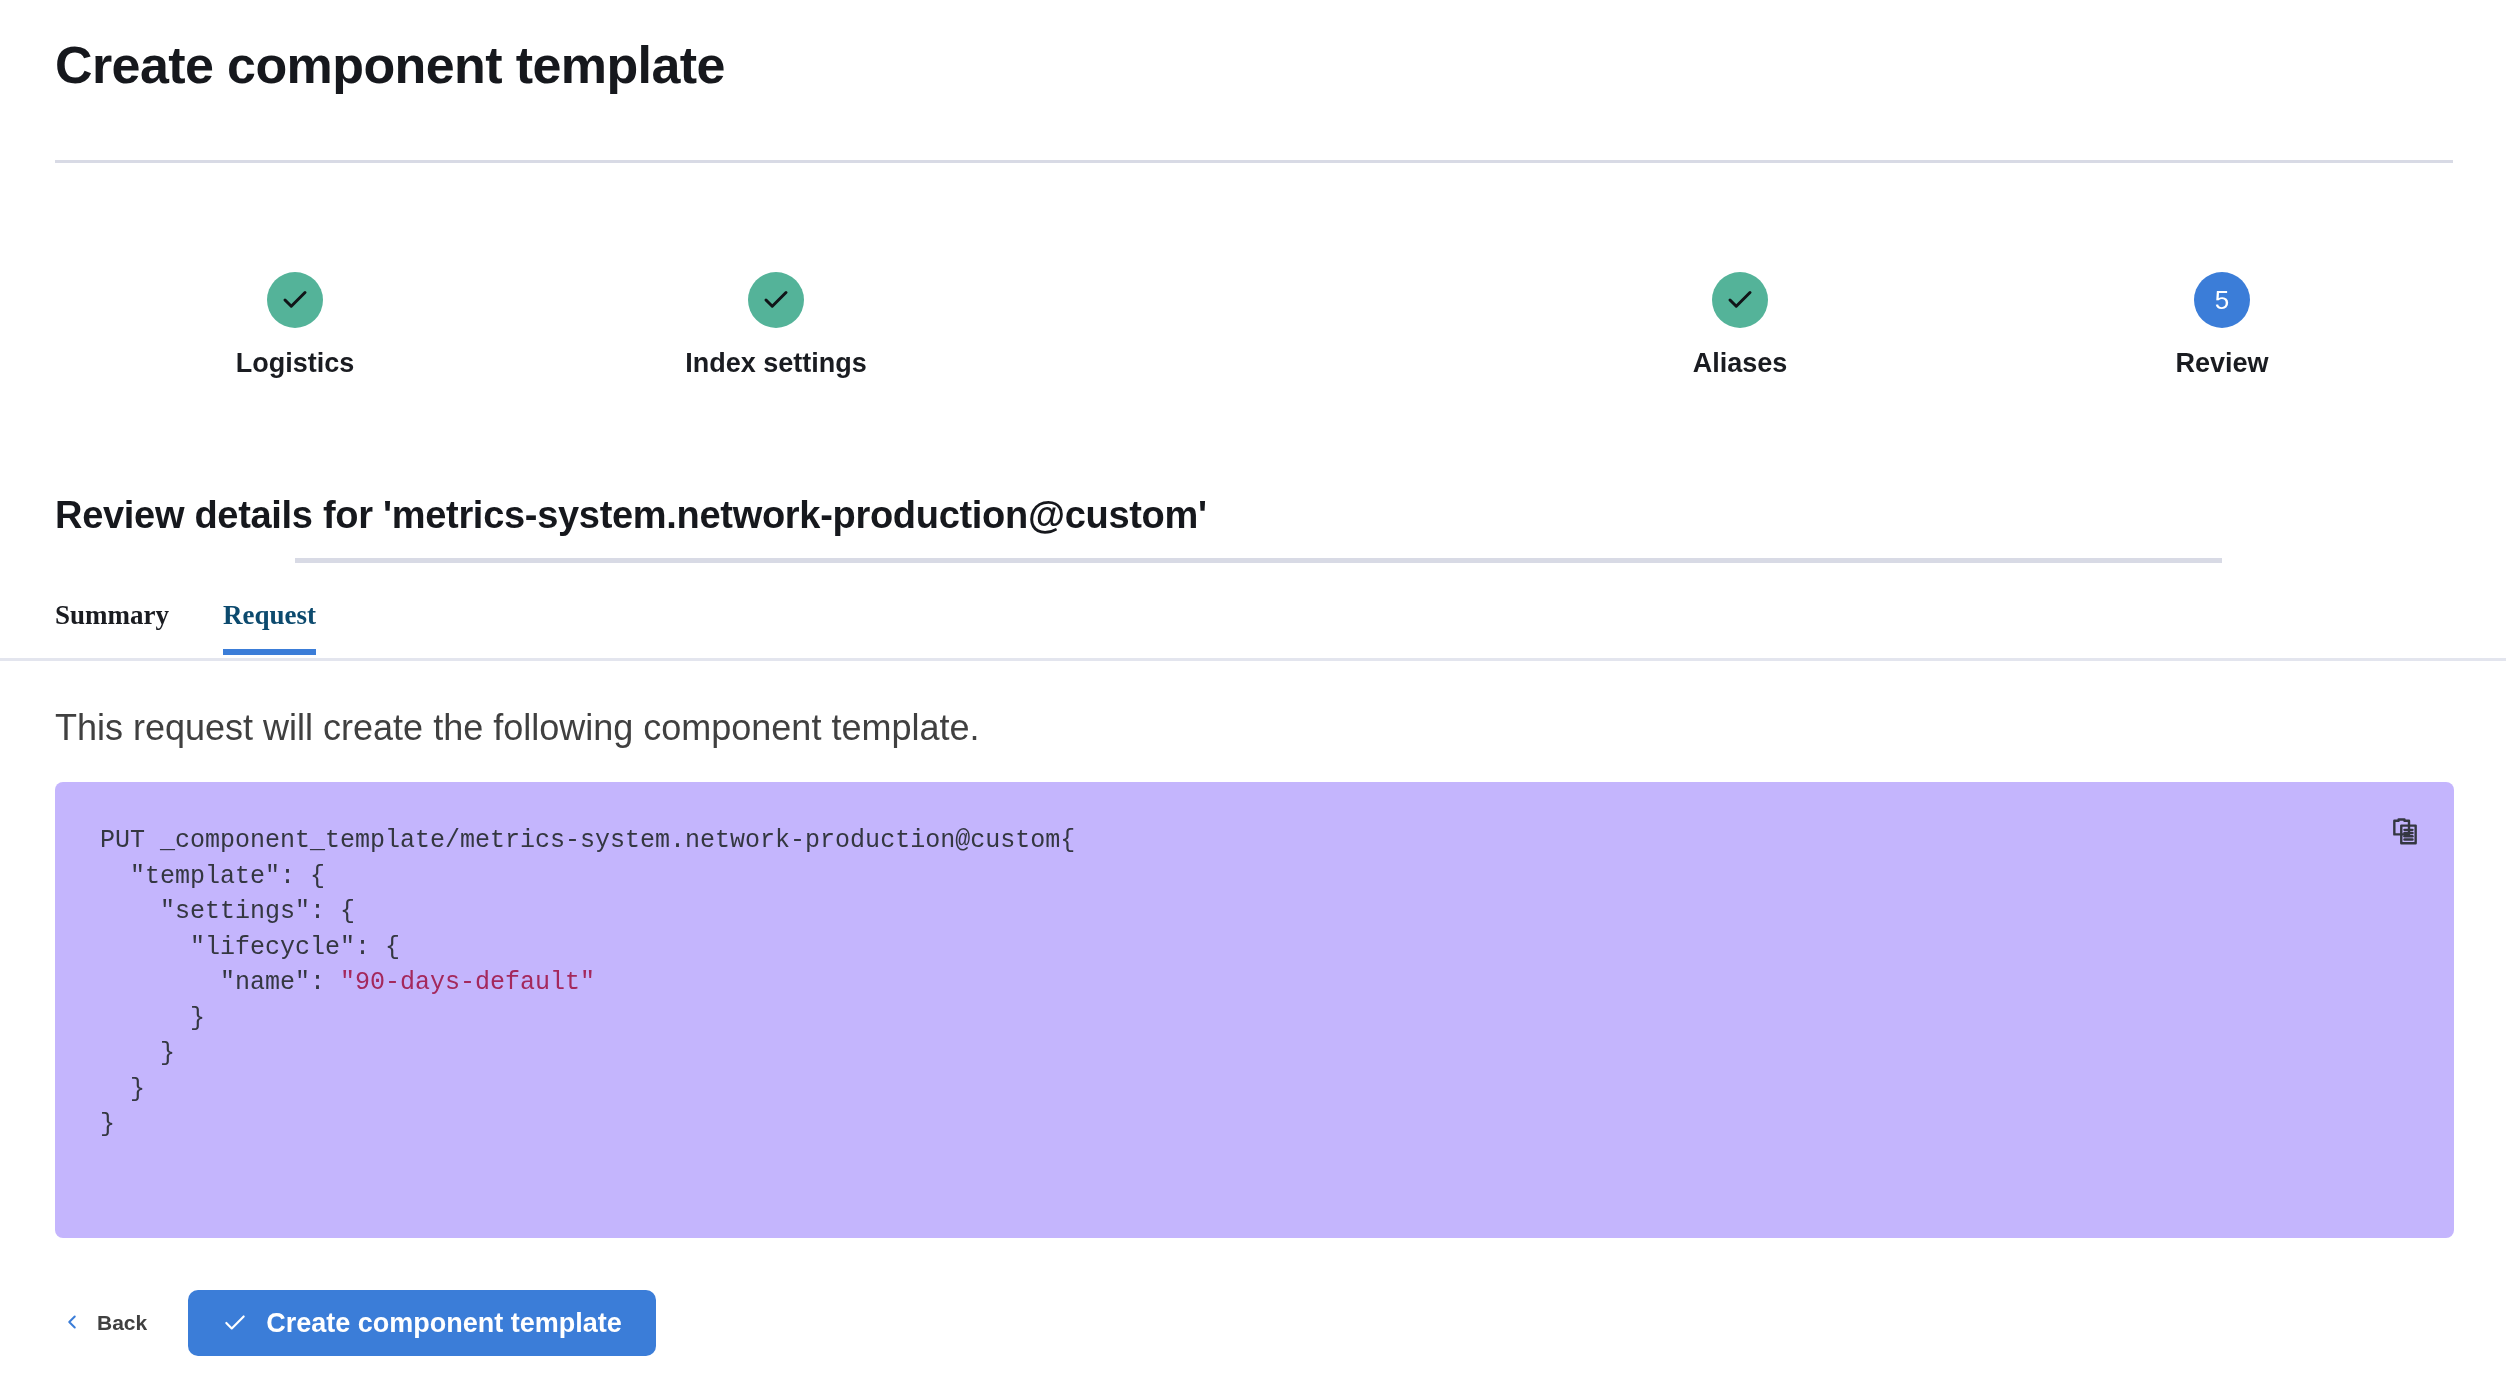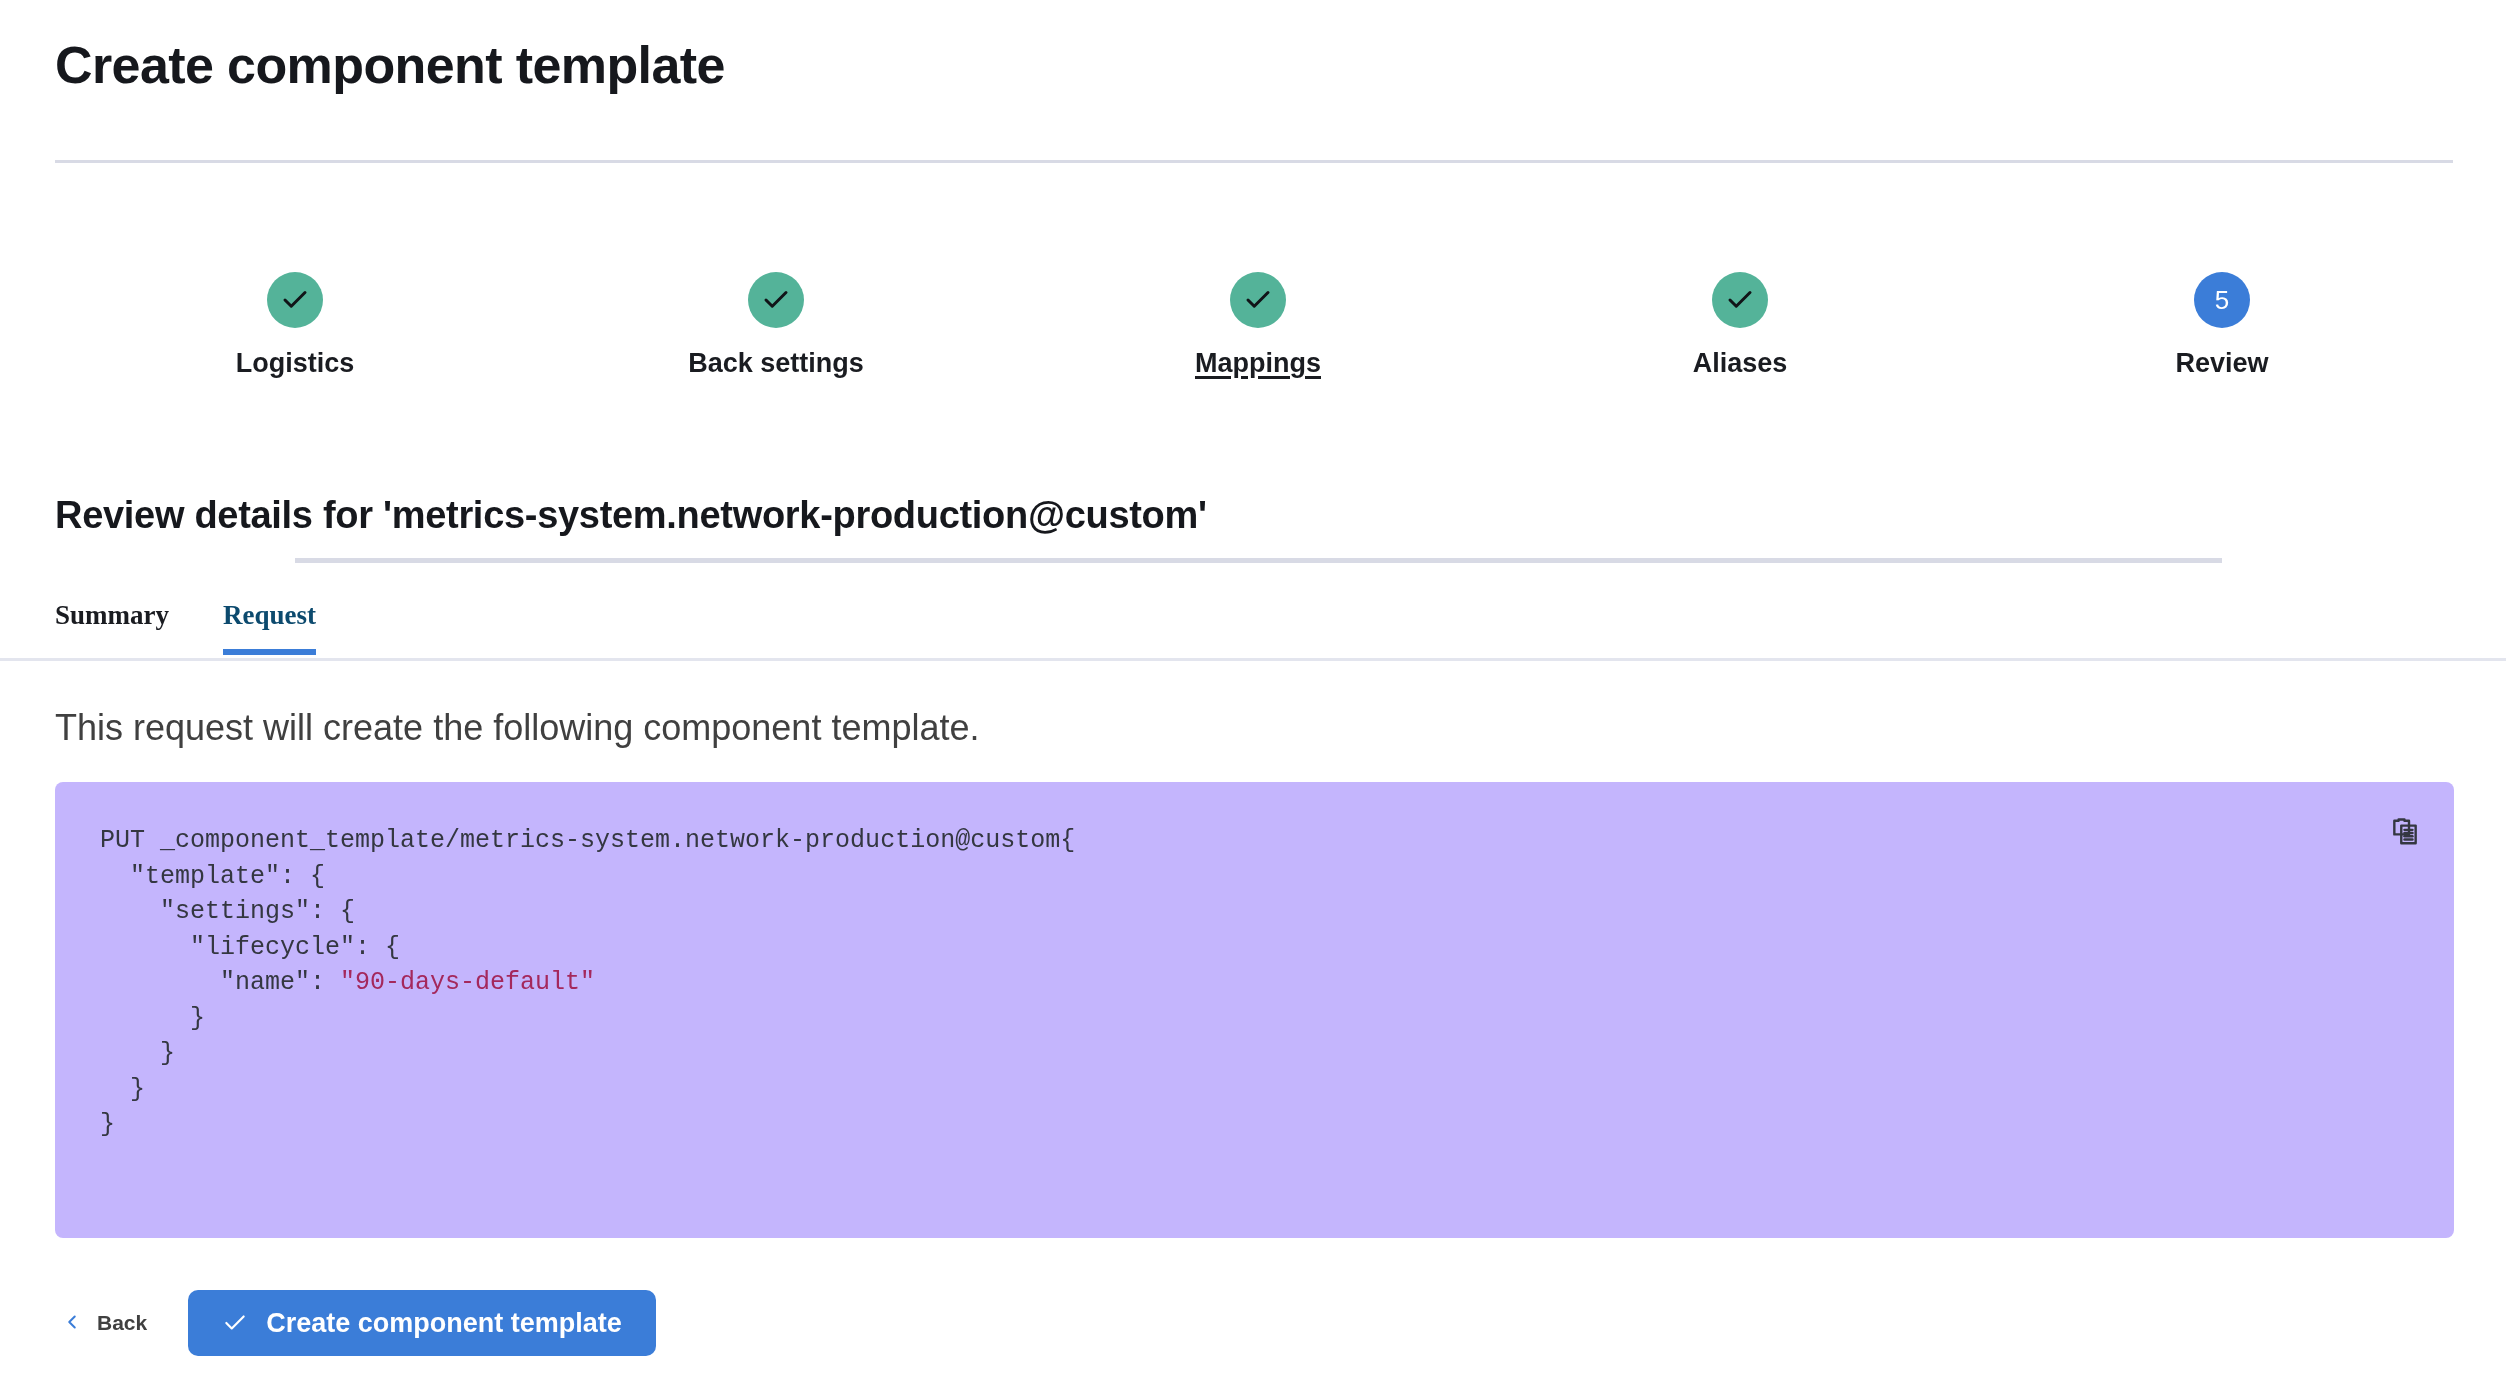--- a/index.html
+++ b/index.html
@@ -260,33 +260,23 @@
     </div>
 
     <div class="step" id="step-1" style="left:776px;">
       <div class="step-circle done">
         <span>
           <svg width="30" height="30" viewBox="0 0 24 24" fill="none" stroke="#111418" stroke-width="2.4" stroke-linecap="round" stroke-linejoin="round">
               <polyline points="20 6 9 17 4 12"></polyline>
             </svg>
         </span>
       </div>
-      <div class="step-label">Back settings</div>
-    </div>
-
-    <div class="step" id="step-2" style="left:1258px;">
-      <div class="step-circle done">
-        <span>
-          <svg width="30" height="30" viewBox="0 0 24 24" fill="none" stroke="#111418" stroke-width="2.4" stroke-linecap="round" stroke-linejoin="round">
-              <polyline points="20 6 9 17 4 12"></polyline>
-            </svg>
-        </span>
-      </div>
-      <div class="step-label linked">Mappings</div>
-    </div>
+      <div class="step-label">Index settings</div>
+    </div>
+
 
     <div class="step" id="step-3" style="left:1740px;">
       <div class="step-circle done">
         <span>
           <svg width="30" height="30" viewBox="0 0 24 24" fill="none" stroke="#111418" stroke-width="2.4" stroke-linecap="round" stroke-linejoin="round">
               <polyline points="20 6 9 17 4 12"></polyline>
             </svg>
         </span>
       </div>
       <div class="step-label">Aliases</div>

